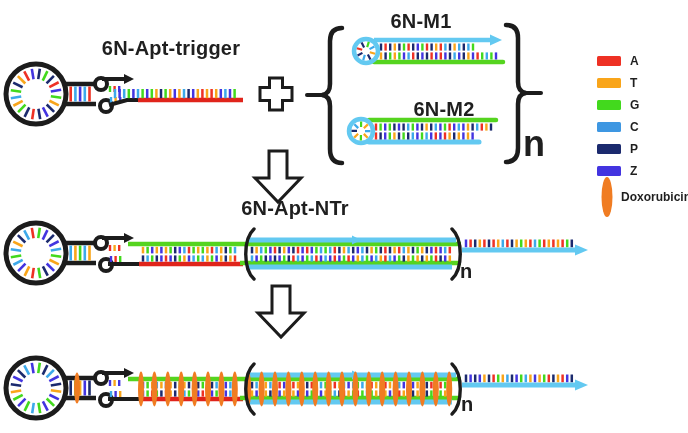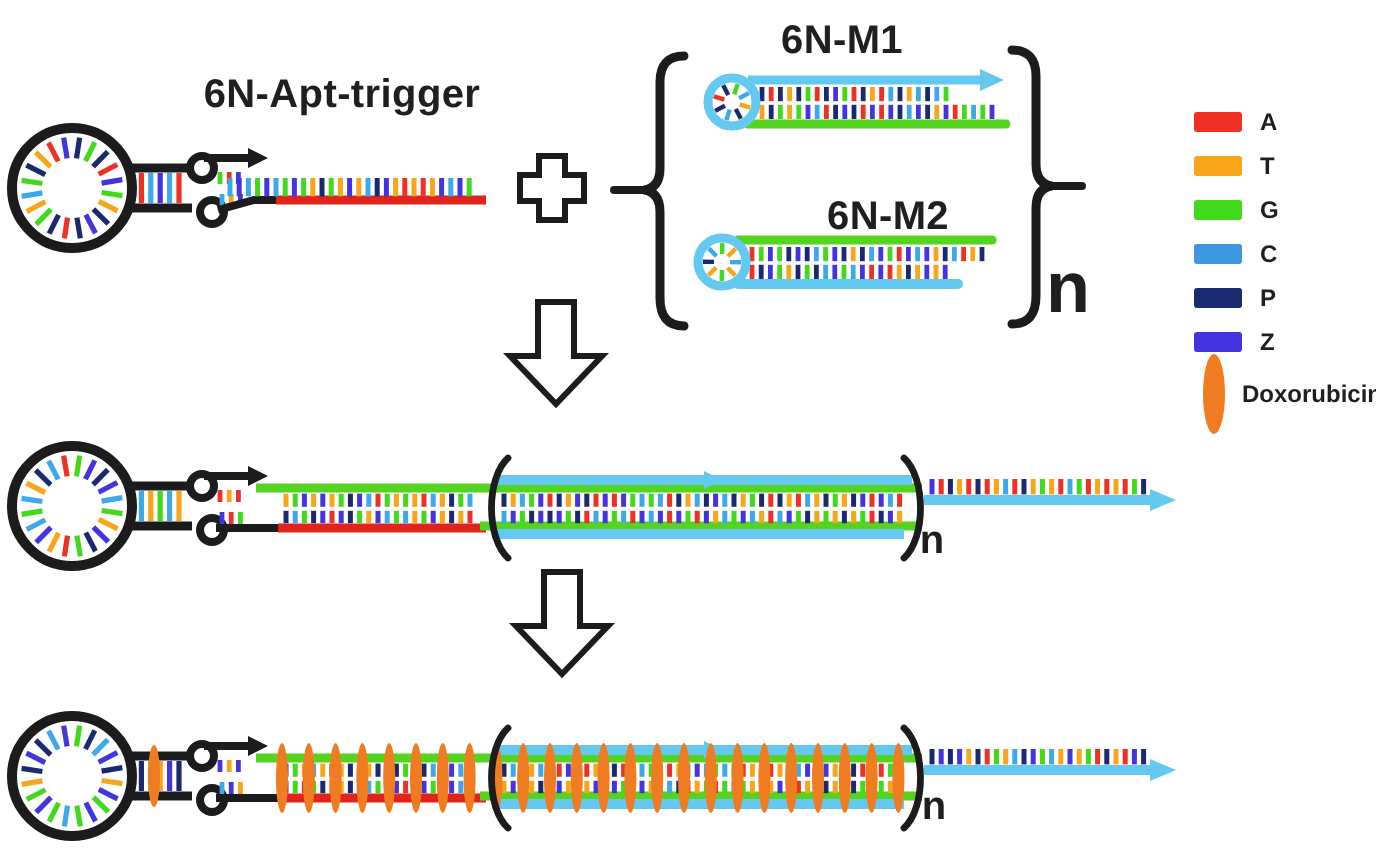--- a/index.html
+++ b/index.html
@@ -677,20 +677,21 @@
       <g>
         <ellipse cx="607" cy="197" rx="5.5" ry="20" fill="#f07c22"></ellipse>
       </g>
     </svg>
 
   <span class="lbl" style="left:171px;top:48px;">6N-Apt-trigger</span>
   <span class="lbl" style="left:421px;top:21px;">6N-M1</span>
   <span class="lbl" style="left:444px;top:109px;">6N-M2</span>
   <span class="sub" style="left:534px;top:144px;font-size:36px;">n</span>
 
+  <span class="lbl" style="left:295px;top:208px;">6N-Apt-NTr</span>
   <span class="sub" style="left:466px;top:271px;font-size:20px;">n</span>
 
   <span class="sub" style="left:467px;top:404px;font-size:20px;">n</span>
 
   <div id="legend">
       <div class="legend-swatch" style="left: 597px; top: 56px; background: rgb(238, 49, 36);"></div>
       <span class="legend-label" style="left: 630px; top: 61px;">A</span>
       <div class="legend-swatch" style="left: 597px; top: 78px; background: rgb(249, 165, 26);"></div>
       <span class="legend-label" style="left: 630px; top: 83px;">T</span>
       <div class="legend-swatch" style="left: 597px; top: 100px; background: rgb(66, 217, 29);"></div>

